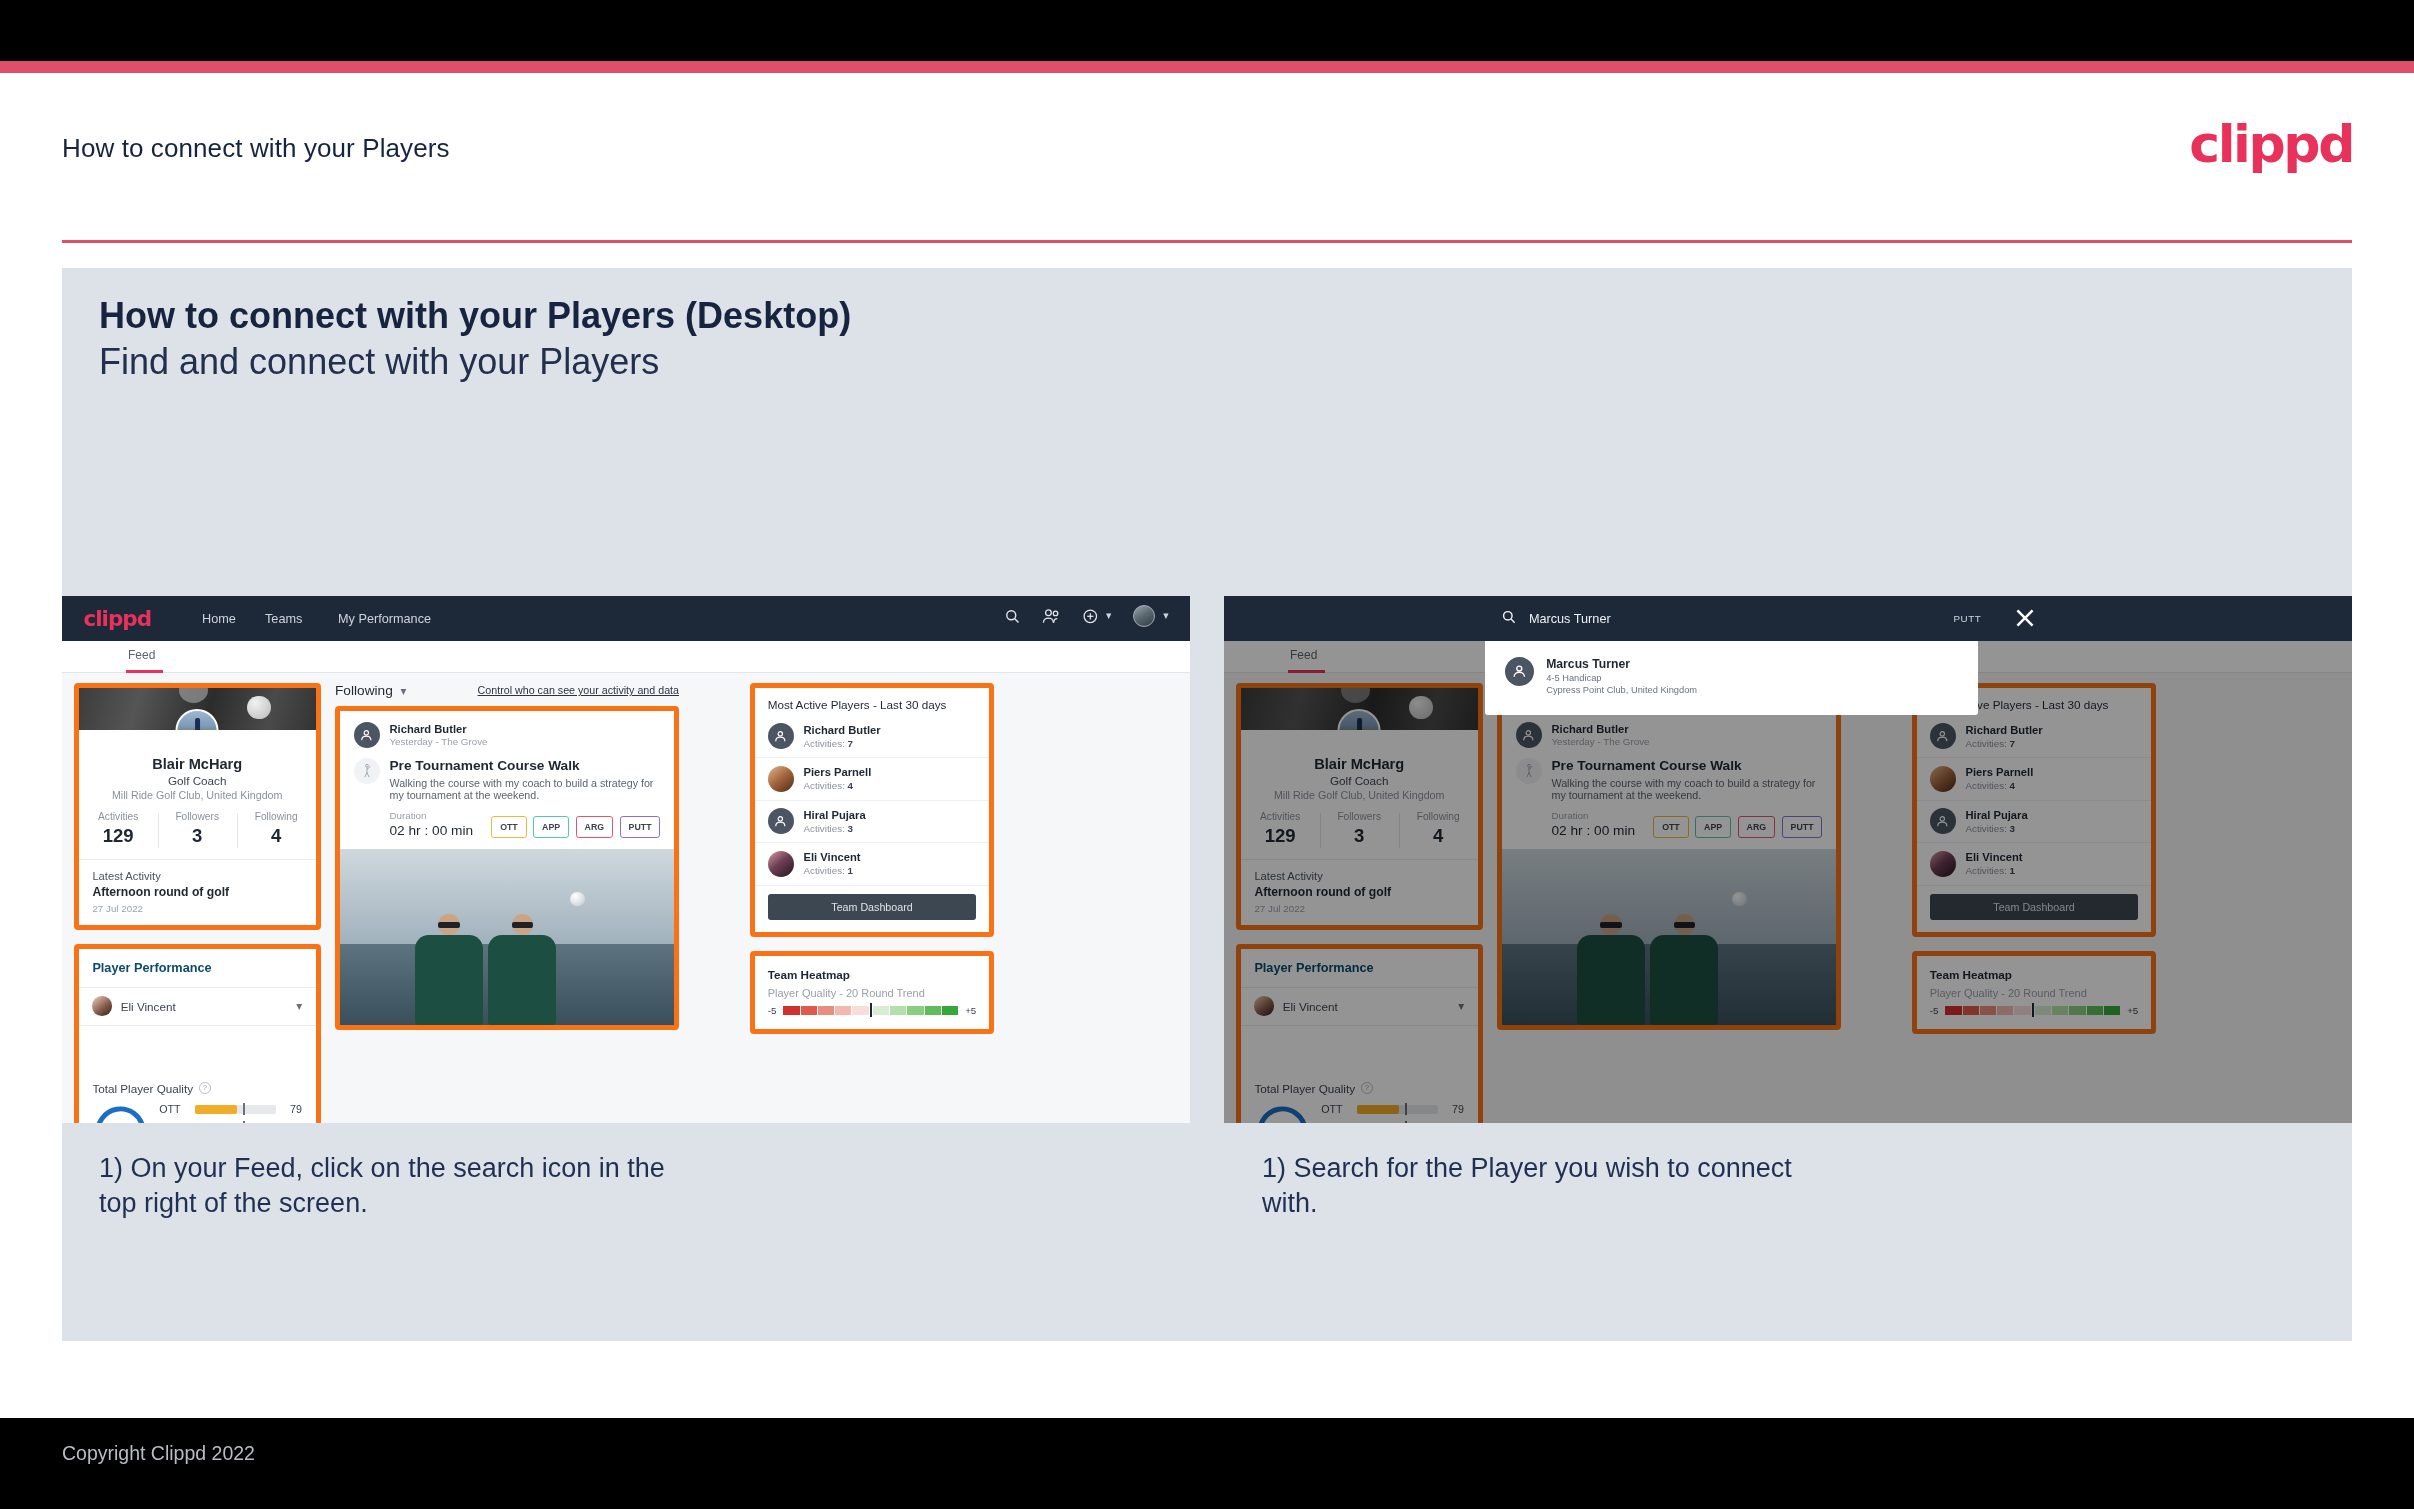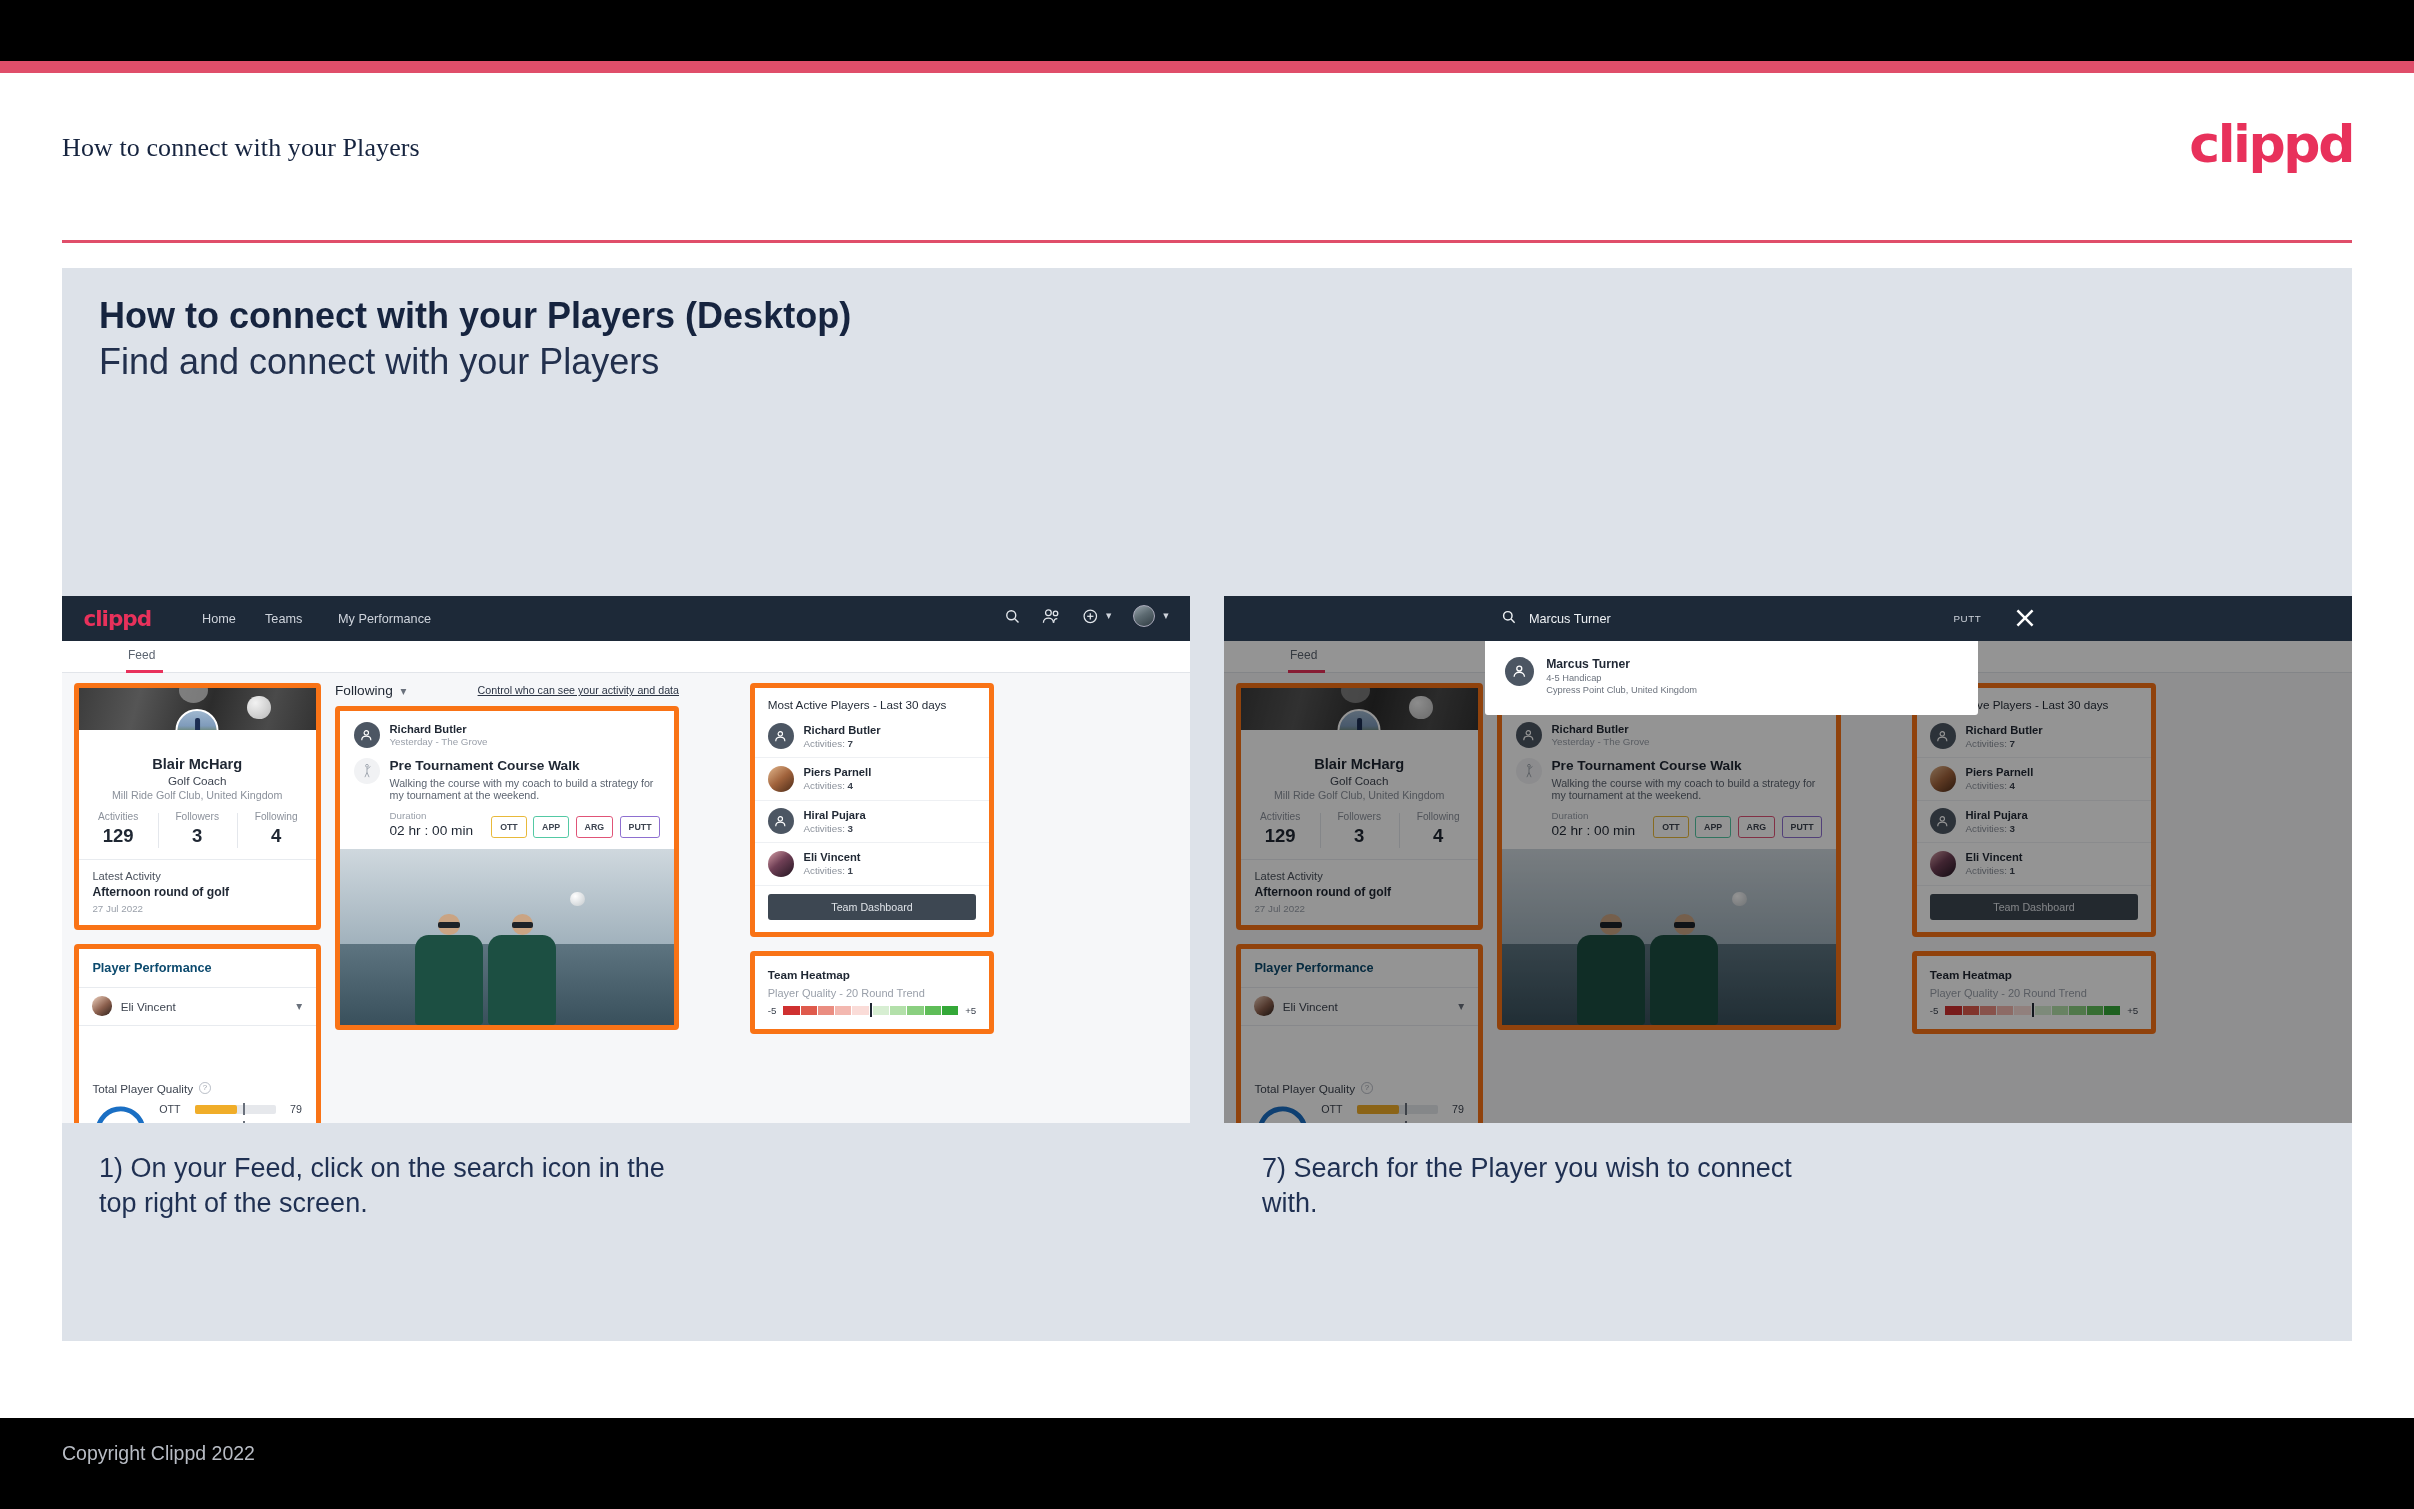--- a/index.html
+++ b/index.html
@@ -15,21 +15,21 @@
   
   .bar-top-black { position:absolute; left:0; top:0; width:2415px; height:61px; background:#000; }
   .bar-top-pink  { position:absolute; left:0; top:61px; width:2415px; height:11.7px; background:#e04e6a; }
   .bar-bottom-black { position:absolute; left:0; bottom:0; width:2415px; height:92px; background:#000; }
 
   
   .page { position:absolute; left:0; top:73px; width:2415px; height:1345px; background:#ffffff; }
 
   .page-title {
     position:absolute; left:62px; top:60px;
-    font-size:26px; color:#16243f; letter-spacing:0.1px;font-family:Liberation Serif, serif;
+    font-size:26px; color:#16243f; letter-spacing:0.1px;
   }
   .logo {
     position:absolute; right:62px; top:41px;
     font-size:52px; font-weight:bold; color:#e8315b;
     letter-spacing:-2.4px; font-family:"DejaVu Sans", sans-serif;
   }
   .title-rule {
     position:absolute; left:62px; top:167px; width:2290px; height:2.9px;
     background:#e04e6a;
   }
@@ -810,20 +810,20 @@
               <div class="res-name">Marcus Turner</div>
               <div class="res-hcp">4-5 Handicap</div>
               <div class="res-club">Cypress Point Club, United Kingdom</div>
             </div>
           </div>
         </div>
 
       </div>
 
       <div class="caption cap1">1) On your Feed, click on the search icon in the top right of the screen.</div>
-      <div class="caption cap2">7) Search for the Player you wish to connect with.</div>
+      <div class="caption cap2">1) Search for the Player you wish to connect with.</div>
 
     </div>
 
     <div class="copyright">Copyright Clippd 2022</div>
   </div>
 </div>
 
 
 </body></html>

